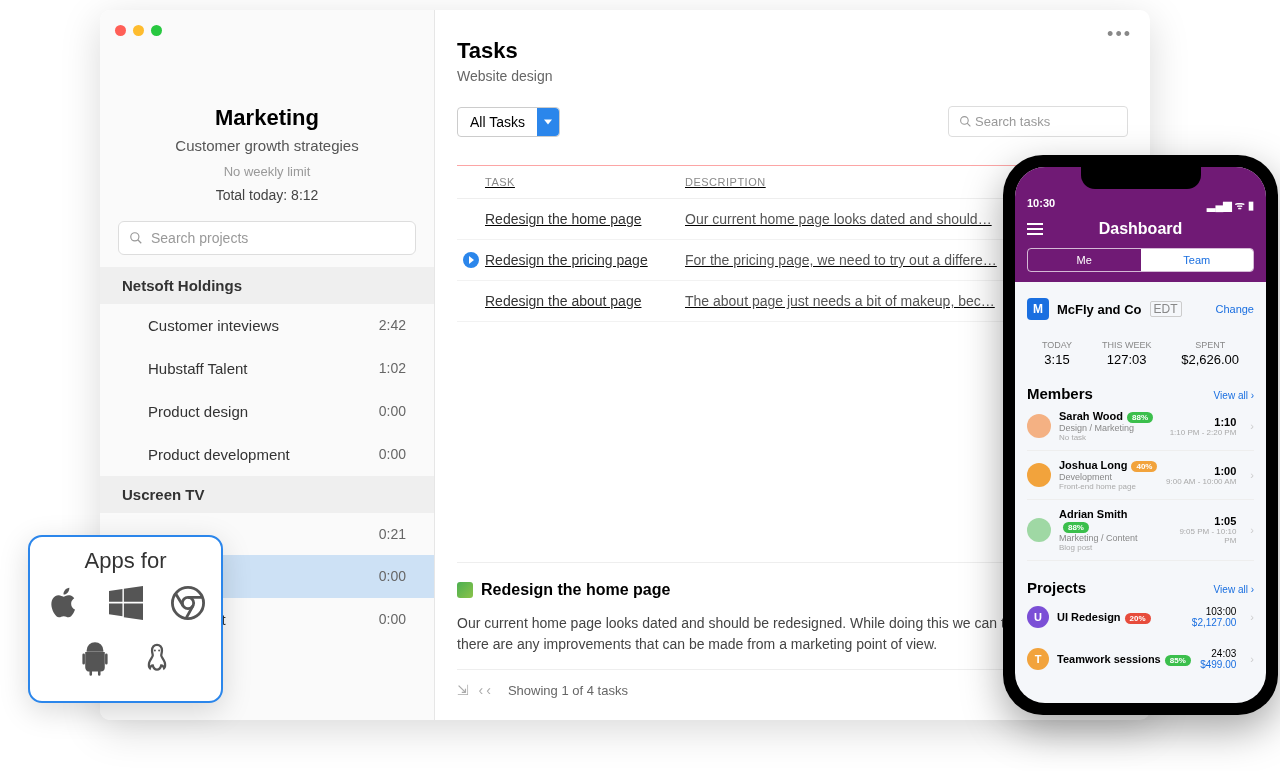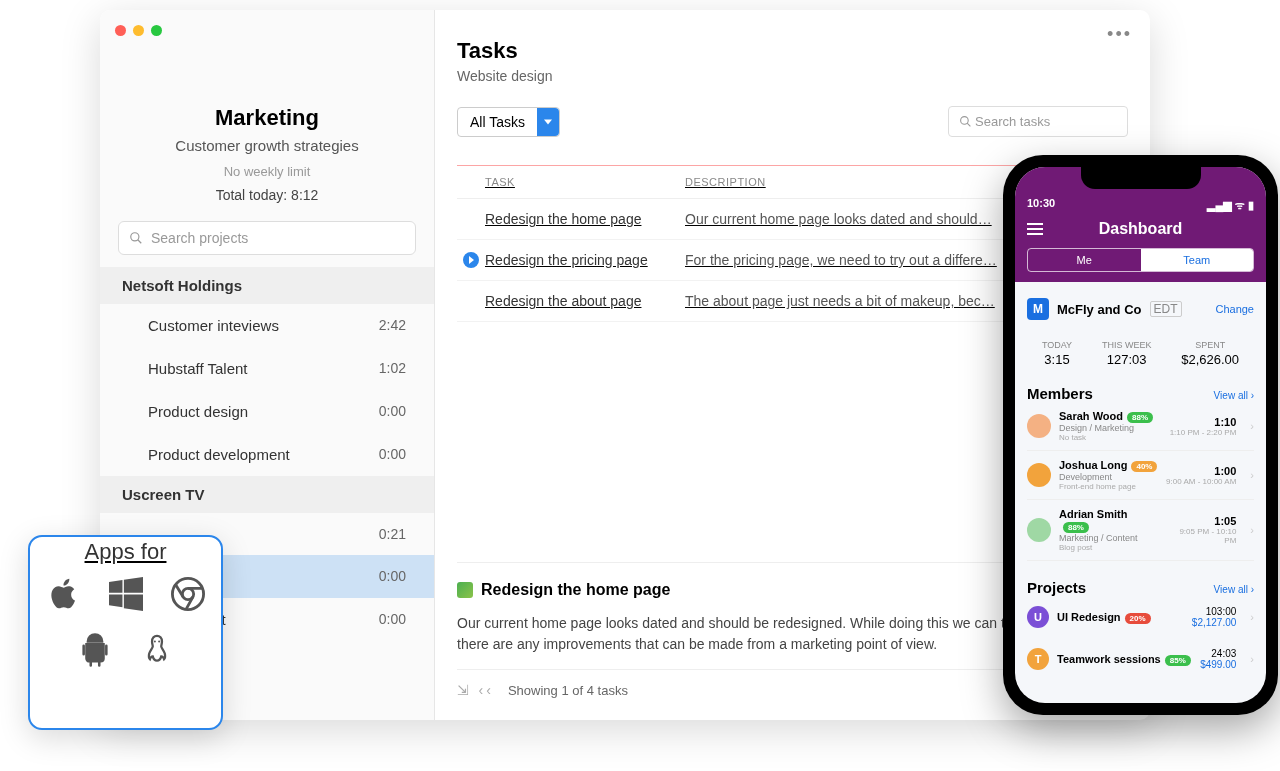--- a/index.html
+++ b/index.html
@@ -48,21 +48,21 @@
 
 .detail { margin-top:auto; border-top:1px solid #eee; padding:18px 0 10px;}
 .detail-title { font-weight:700; font-size:16px; display:flex; gap:8px; align-items:center;}
 .recycle-icon { width:16px; height:16px; background:linear-gradient(135deg,#4caf50,#8bc34a); border-radius:3px;}
 .completed { color:#777; font-size:13px; margin-top:4px;}
 .detail-body { font-size:14px; color:#444; margin-top:14px; line-height:1.5;}
 .footer { display:flex; align-items:center; padding:12px 0; font-size:13px; color:#666; border-top:1px solid #eee; margin-top:14px;}
 .footer .pager { margin-right:14px; color:#aaa; font-size:14px; letter-spacing:3px;}
 
 
-.apps-card { position:absolute; left:28px; top:535px; width:195px; height:195px; background:#fff; border:2px solid #2b86eb; border-radius:14px; padding:2px; box-shadow:0 8px 30px rgba(0,0,0,0.15);text-decoration:underline;}
+.apps-card { position:absolute; left:28px; top:535px; width:195px; height:168px; background:#fff; border:2px solid #2b86eb; border-radius:14px; padding:11px; box-shadow:0 8px 30px rgba(0,0,0,0.15);}
 .apps-card h3 { text-align:center; font-size:22px; font-weight:400; color:#333; margin-bottom:12px;}
 .plat-icons { display:flex; flex-wrap:wrap; gap:22px 28px; justify-content:center; align-items:center;}
 .plat-icons svg { width:34px; height:34px; fill:#555;}
 
 
 .phone { position:absolute; right:2px; top:155px; width:275px; height:560px; background:#000; border-radius:40px; padding:12px; box-shadow:0 15px 40px rgba(0,0,0,0.35);}
 .phone-screen { width:100%; height:100%; background:#f5f7fa; border-radius:30px; overflow:hidden; position:relative; font-size:11px;}
 .notch { position:absolute; top:0; left:50%; transform:translateX(-50%); width:120px; height:22px; background:#000; border-radius:0 0 14px 14px; z-index:10;}
 .p-header { background:#701a75; color:#fff; padding:30px 12px 10px;}
 .p-status { display:flex; justify-content:space-between; font-size:11px; font-weight:600; margin-bottom:8px;}

